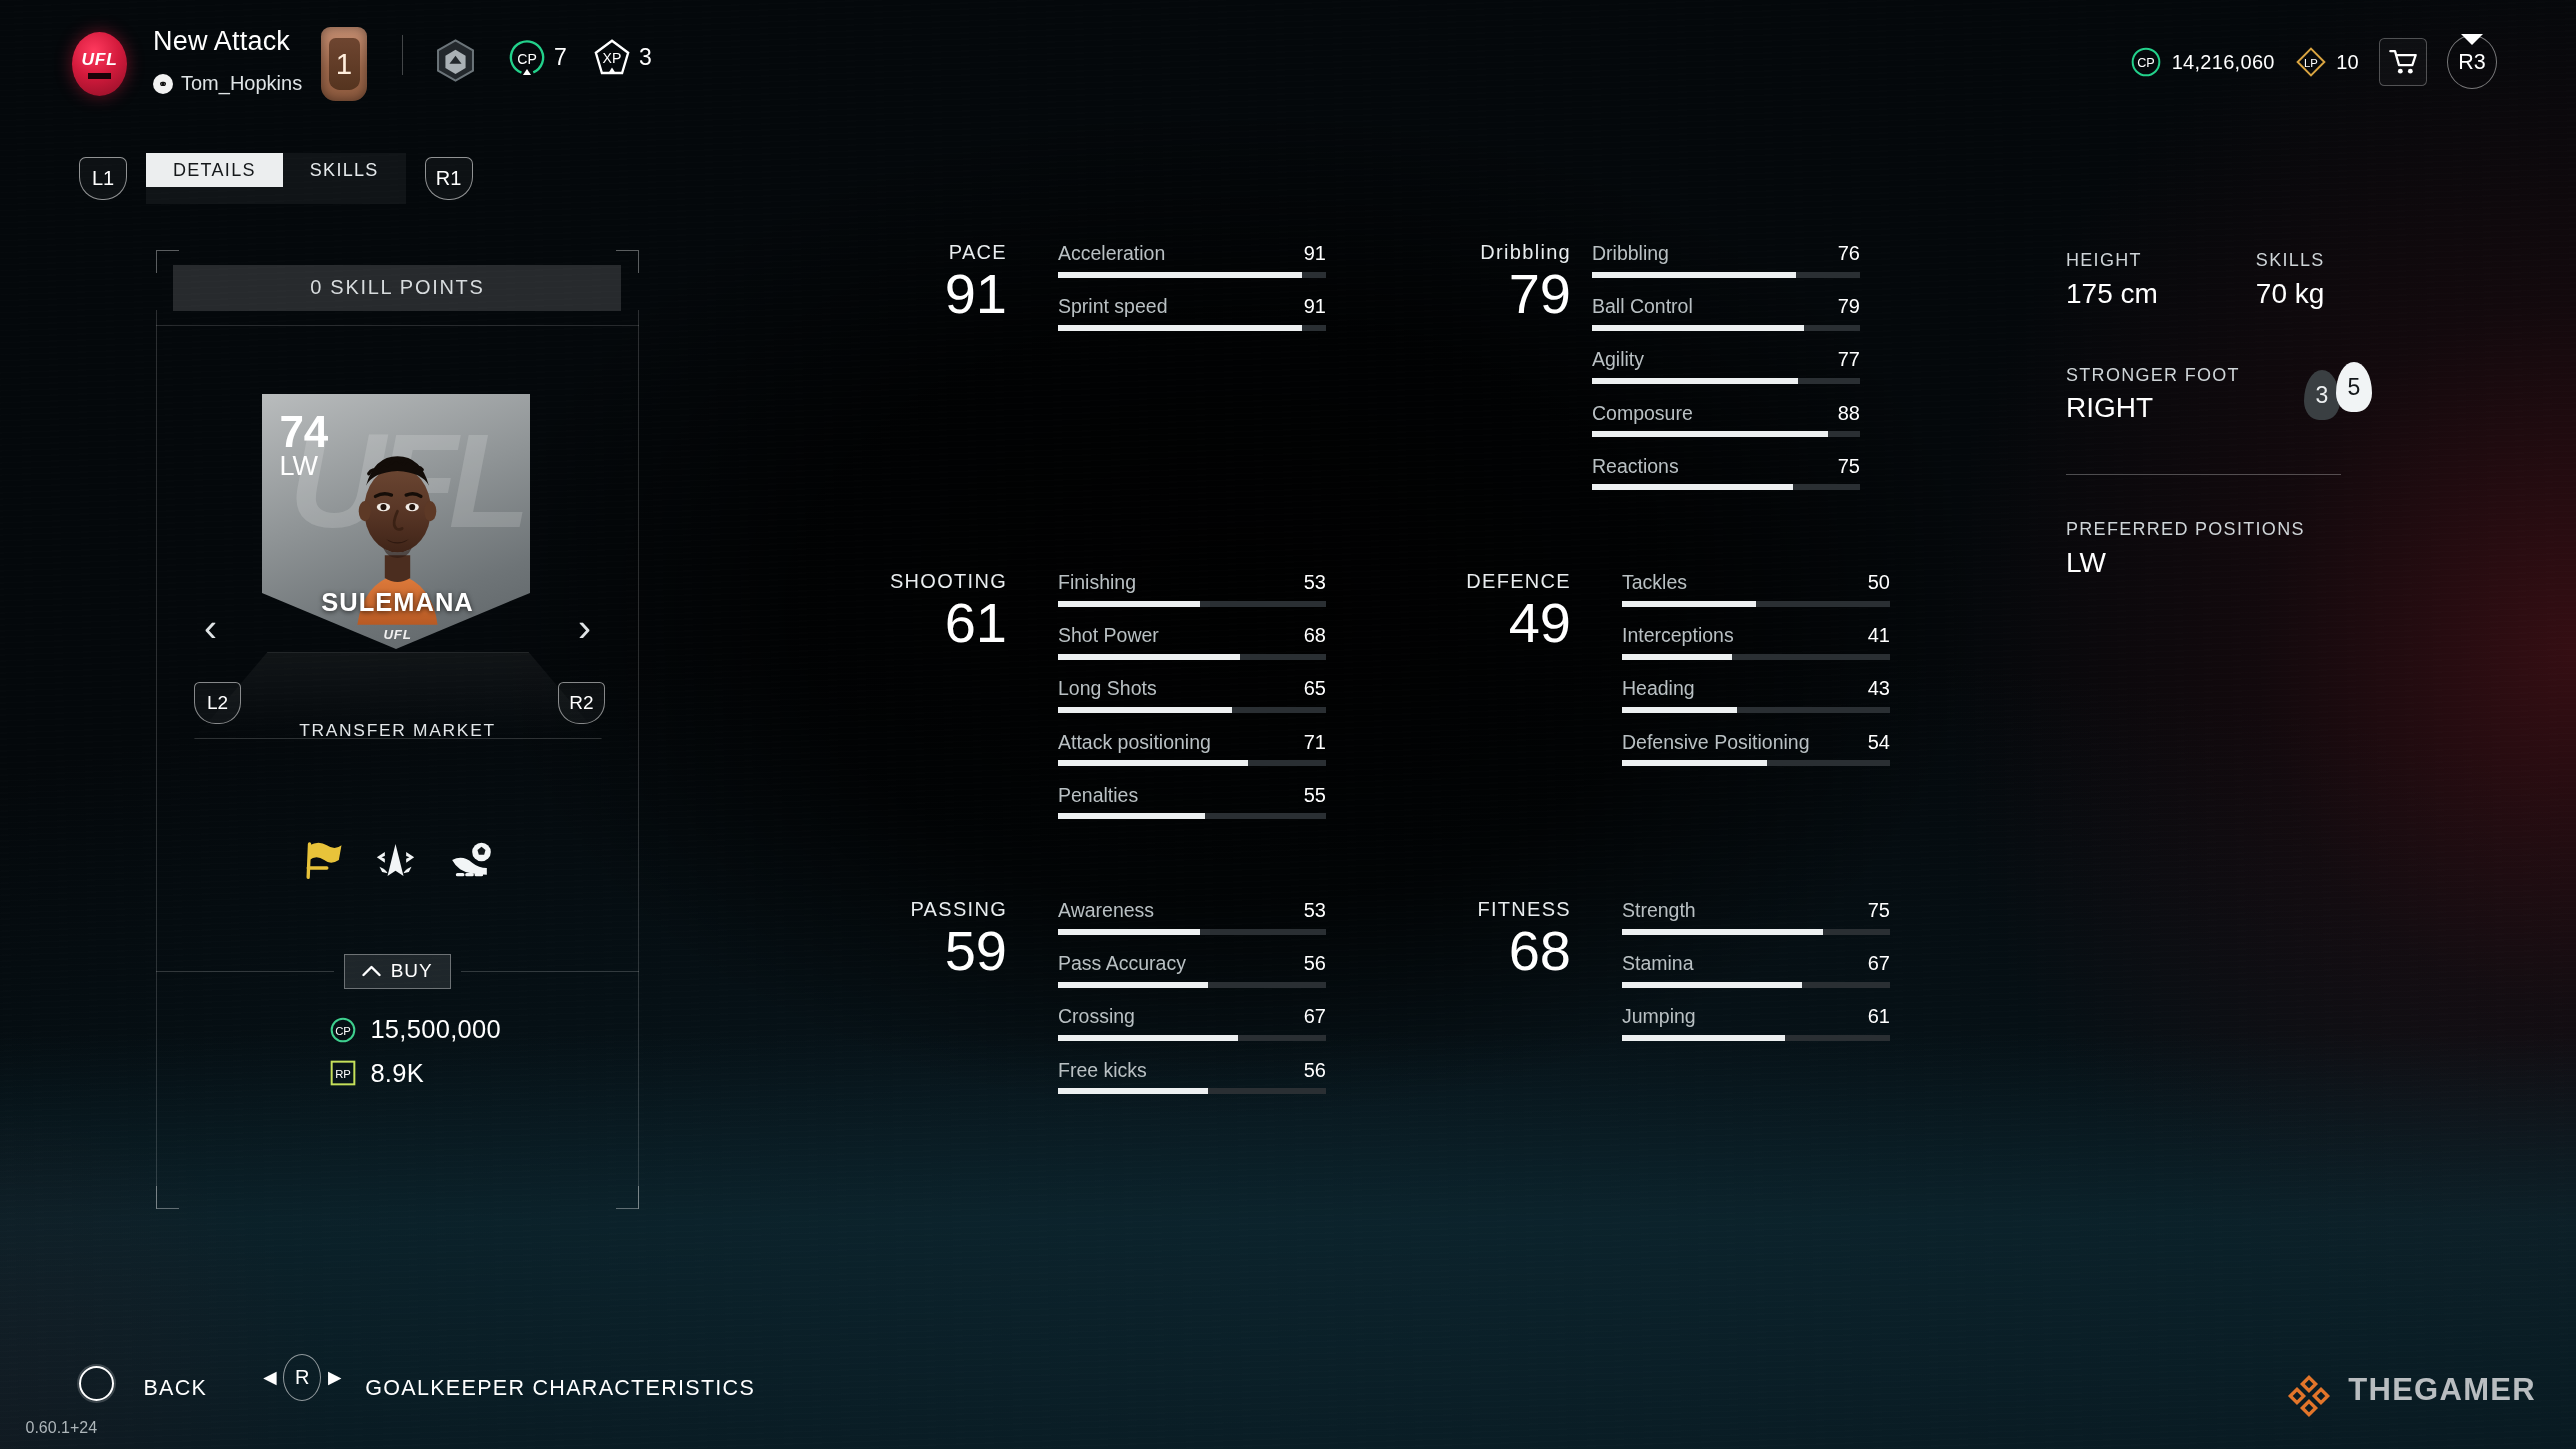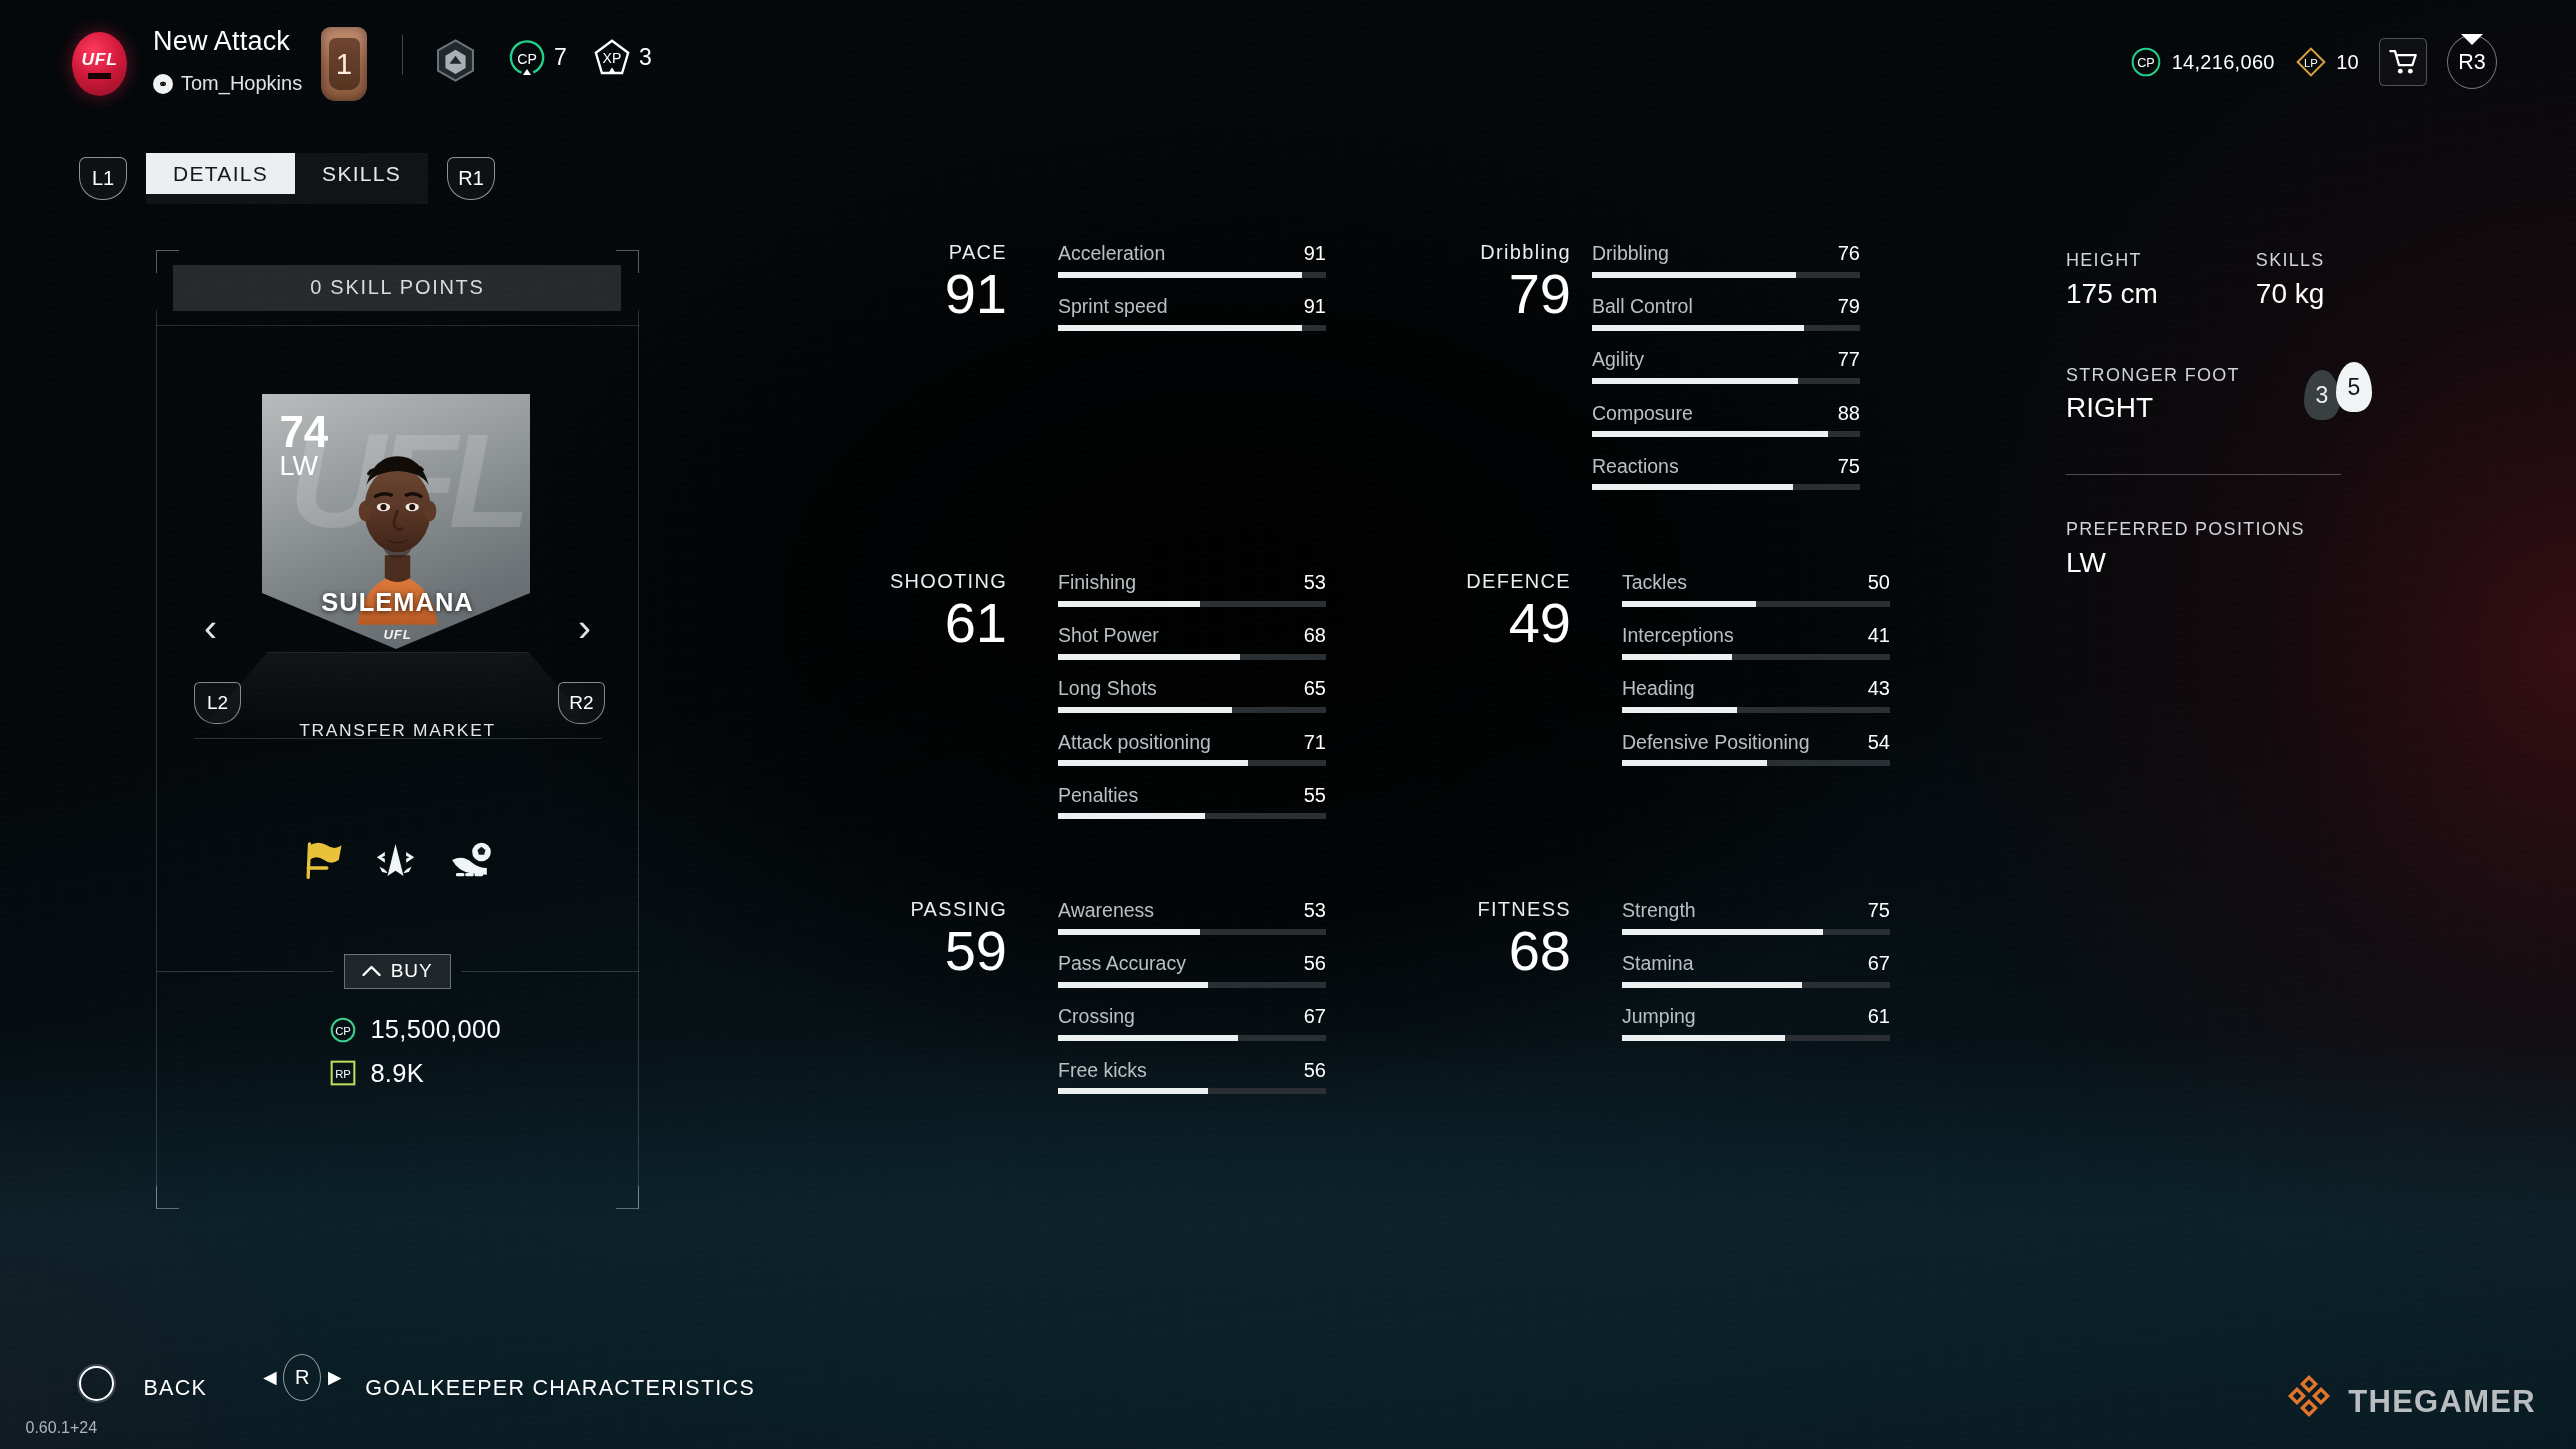--- a/index.html
+++ b/index.html
@@ -79,21 +79,21 @@
   #r3-btn .lbl { font-size:21.5px; position:relative; z-index:2; }
   #r3-btn .tri { position:absolute; top:-1.3px; left:50%; transform:translateX(-50%);
     width:0;height:0;border-left:11.4px solid transparent;border-right:11.4px solid transparent;border-top:11.4px solid #fff; }
 
   
   #tabs-row { position:absolute; left:79px; top:153px; display:flex; align-items:stretch; height:51px; z-index:10; }
   .bumper { width:48px; height:43px; align-self:center; border:1.3px solid rgba(255,255,255,.55);
     border-radius:6.7px 6.7px 23px 23px; display:flex; align-items:center; justify-content:center;
     font-size:20px; background:rgba(255,255,255,.04); }
   #tabs-group { display:flex; margin:0 19px; background:rgba(255,255,255,.05); }
-  .tab { padding:0 27px; height:41px; display:flex; align-items:center; font-size:21px; letter-spacing:1.3px; }
+  .tab { padding:0 27px; height:34px; display:flex; align-items:center; font-size:18px; letter-spacing:1.3px; }
   .tab.active { background:#eceeef; color:#15181a; }
   .tab.inactive { color:#e6eaec; }
 
   
   #card-panel { position:absolute; left:156px; top:250px; width:483px; height:959px; z-index:6; }
   .corner { position:absolute; width:23px; height:23px; border:1.3px solid rgba(255,255,255,.35); }
   .c-tl { left:0; top:0; border-right:none; border-bottom:none; }
   .c-tr { right:0; top:0; border-left:none; border-bottom:none; }
   .c-bl { left:0; bottom:0; border-right:none; border-top:none; }
   .c-br { right:0; bottom:0; border-left:none; border-top:none; }
@@ -176,21 +176,21 @@
     box-shadow:0 0 0 2px rgba(255,255,255,.18); }
   #back-label { font-size:21.5px; letter-spacing:1.3px; margin-left:17.4px; }
   #r-stick { margin-left:44px; display:flex; align-items:center; gap:6.7px; }
   #r-oval { width:38px; height:47px; border:1.3px solid rgba(255,255,255,.55); border-radius:50%;
     display:flex; align-items:center; justify-content:center; font-size:20px; }
   .stick-arrow { font-size:17.4px; color:#fff; }
   #gk-label { font-size:21.5px; letter-spacing:1.3px; margin-left:12px; }
   #version { position:absolute; left:25.5px; bottom:12px; font-size:16px; color:#aeb6ba; z-index:10; }
 
   
-  #watermark { position:absolute; right:40px; bottom:29.5px; display:flex; align-items:flex-end; gap:14.8px; z-index:10;margin-top:36px; }
+  #watermark { position:absolute; right:40px; bottom:29.5px; display:flex; align-items:flex-start; gap:14.8px; z-index:10;margin-top:36px; }
   #wm-text { font-size:31px; font-weight:700; letter-spacing:1.3px;
     color:#b9bdc0; }
 </style>
 </head>
 <body>
 
 <div id="bg-base"></div>
 <div id="bg-red-right"></div>
 <div id="bg-red-left"></div>
 <div id="bg-center-dark"></div>

